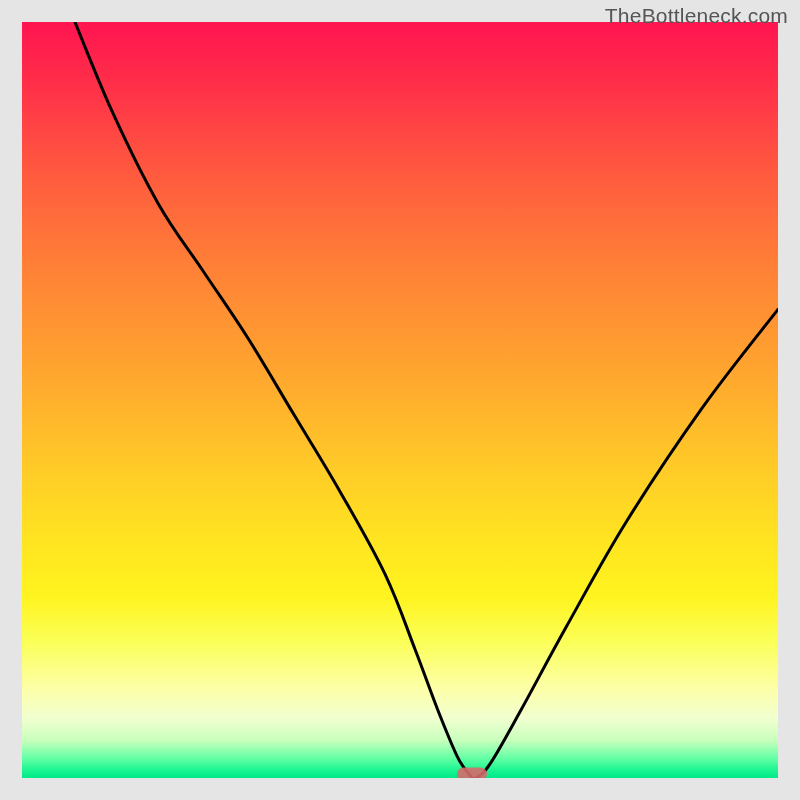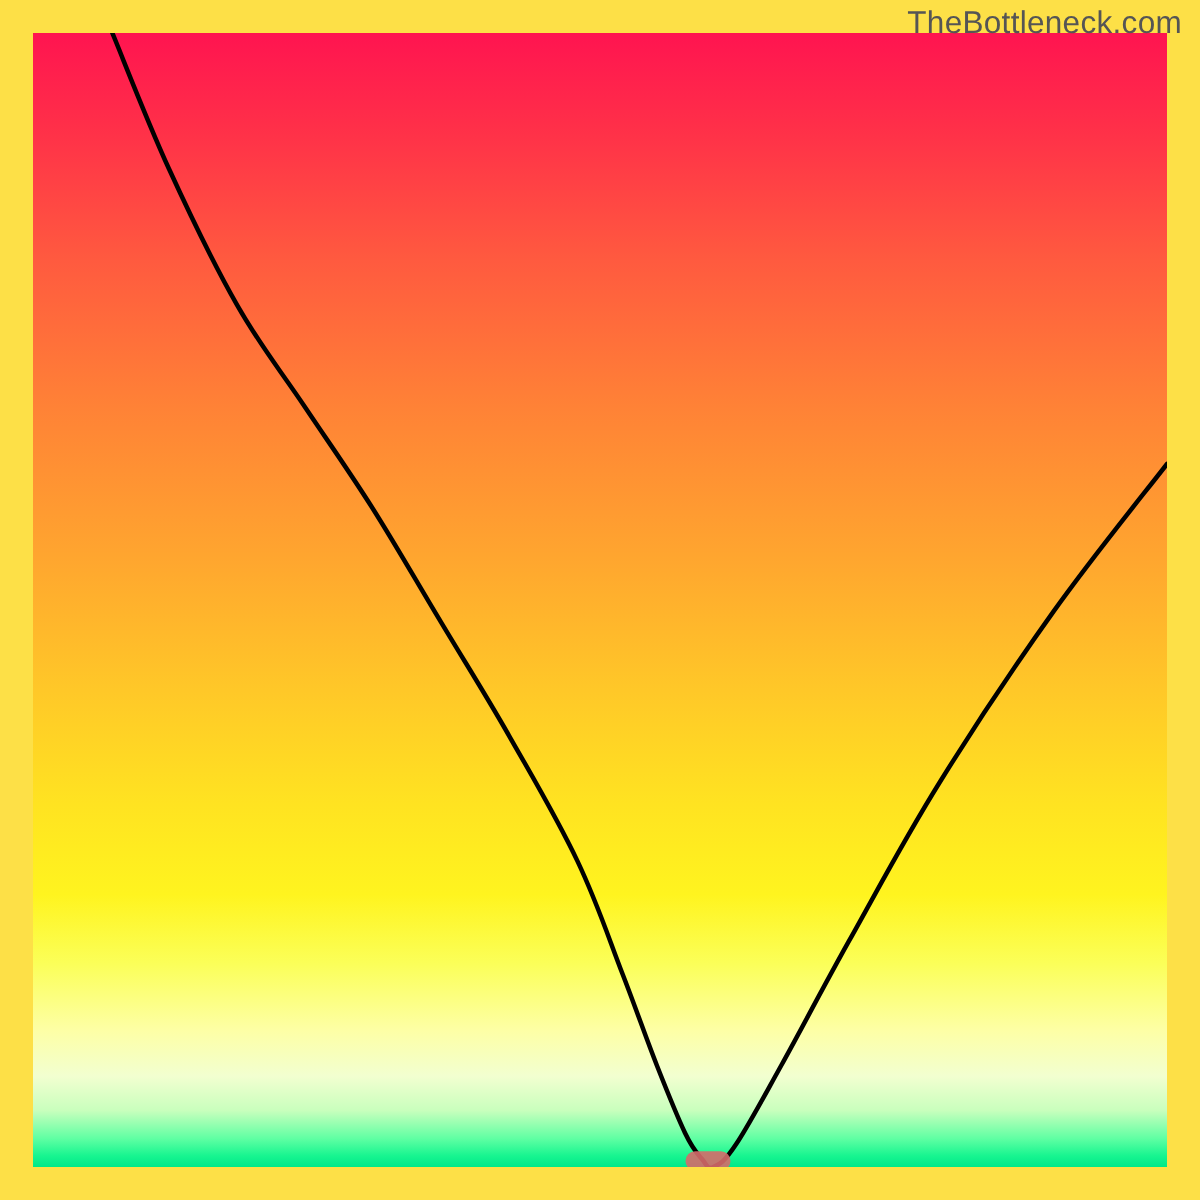--- a/index.html
+++ b/index.html
@@ -8,21 +8,21 @@
     width: 800px;
     height: 800px;
     background: #000;
     overflow: hidden;
     font-family: Arial, Helvetica, sans-serif;
   }
   .stage {
     position: relative;
     width: 800px;
     height: 800px;
-    background: #fde047;
+    background: #e5e5e5;
   }
   .watermark {
     position: absolute;
     top: 4px;
     right: 12px;
     color: #555;
     font-size: 21px;
     font-weight: 500;
     letter-spacing: 0.2px;
     z-index: 10;

